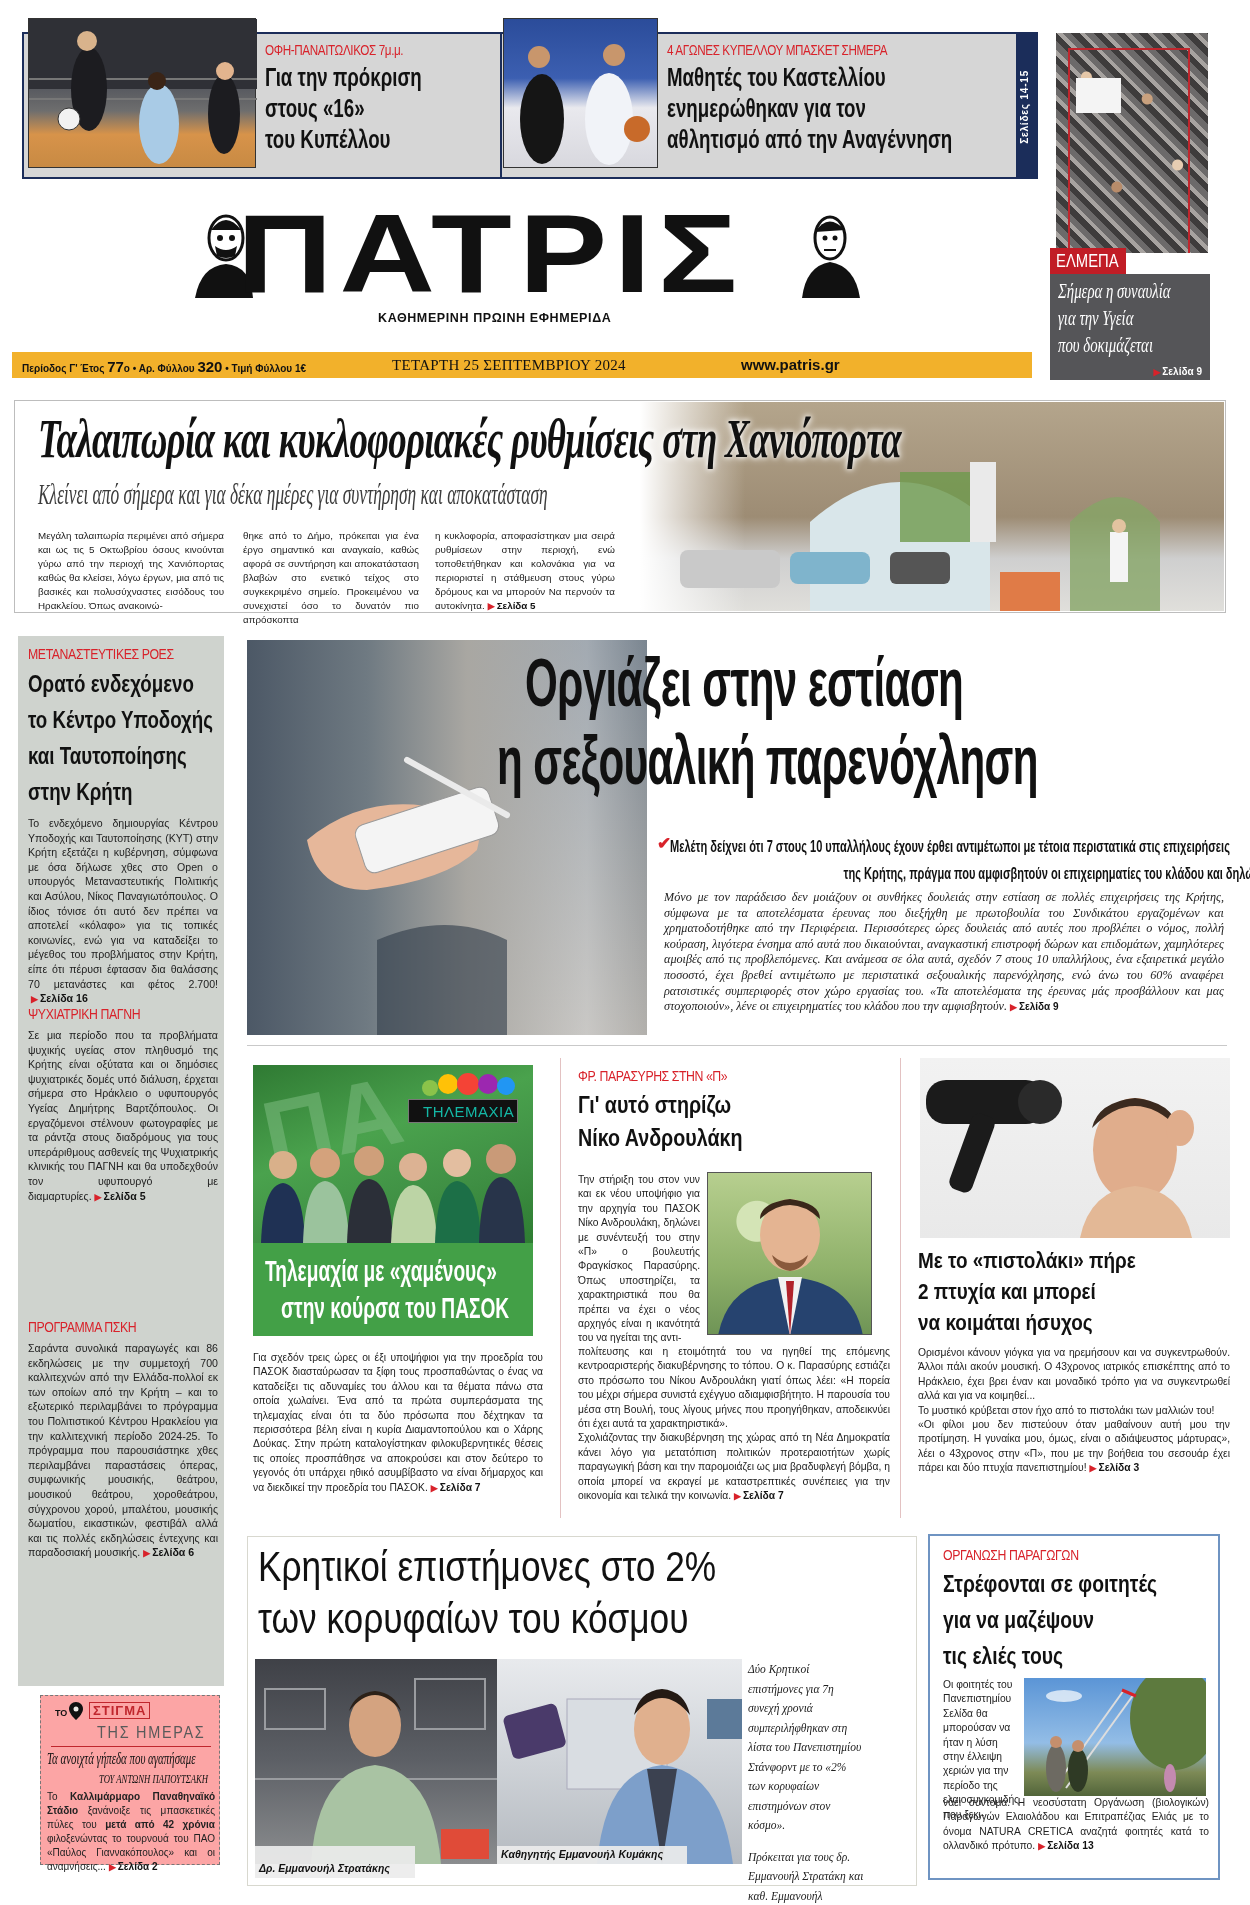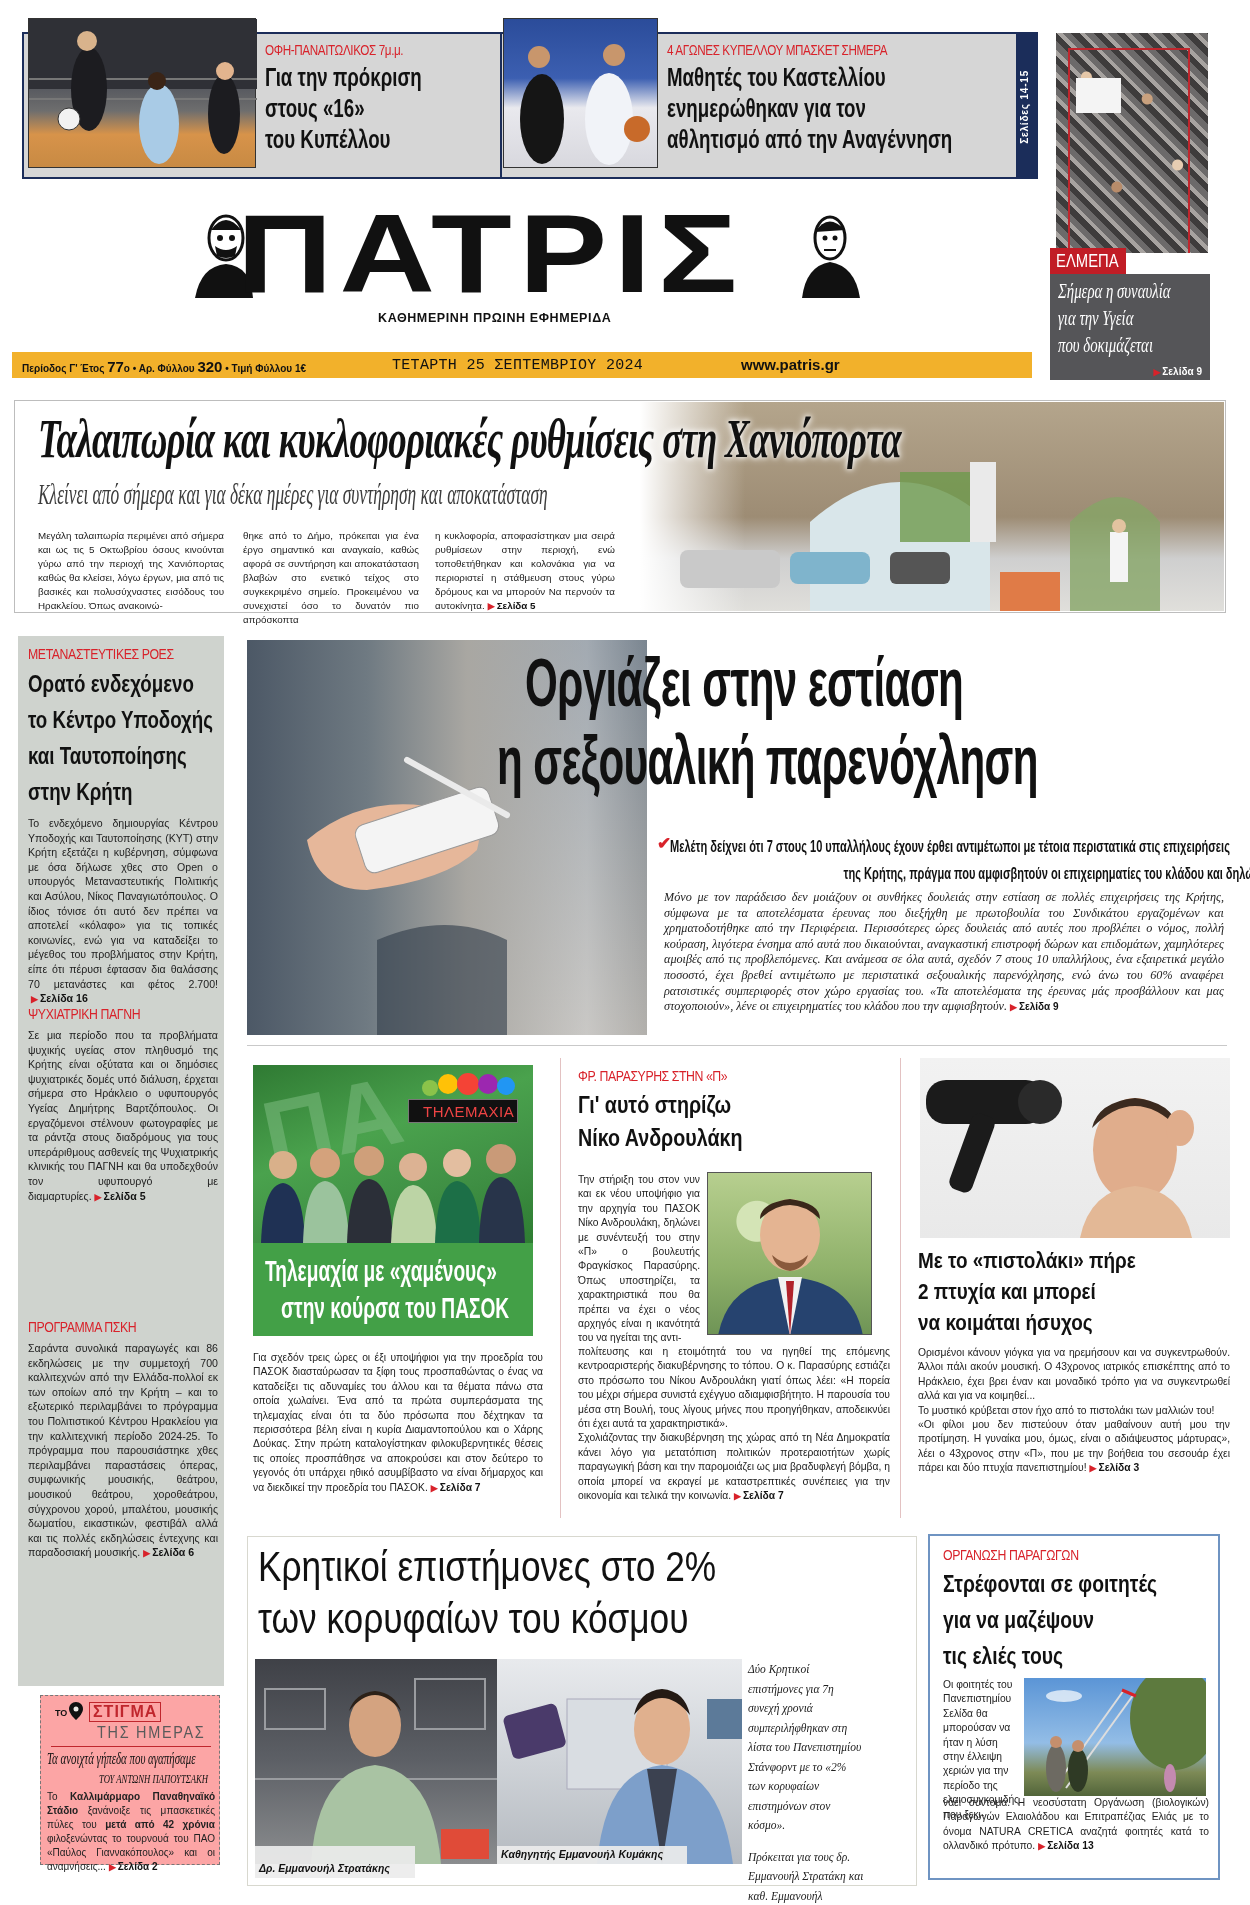--- a/index.html
+++ b/index.html
@@ -17,21 +17,21 @@
   .sport-photo { position: absolute; top: 18px; height: 150px; border: 1px solid #333; }
   .sport-kicker { font-size: 15px; transform: scaleX(0.78); transform-origin: left top; white-space: nowrap; }
   .sport-hed { font-size: 26px; line-height: 31px; transform: scaleX(0.72); transform-origin: left top; white-space: nowrap; font-weight: bold; }
 
   
   .masthead-title { position: absolute; left: 237px; top: 204px; font-size: 112px; font-weight: 900; letter-spacing: 6px; transform: scaleX(1.18); transform-origin: left top; line-height: 100px; }
   .tagline { position: absolute; left: 378px; top: 311px; font-size: 12.5px; font-weight: bold; letter-spacing: 0.6px; }
   .yellow-bar { position: absolute; left: 12px; top: 352px; width: 1020px; height: 26px; background: #f2b12b; }
   .bar-meta { position: absolute; left: 22px; top: 358px; font-size: 10px; font-weight: bold; white-space: nowrap; }
   .bar-meta b { font-size: 15px; }
-  .bar-date { position: absolute; left: 392px; top: 357px; font-family: Liberation Mono, monospace; font-size: 15px; letter-spacing: 0.3px; }
+  .bar-date { position: absolute; left: 392px; top: 357px; font-family: Liberation Serif, serif; font-size: 15px; letter-spacing: 0.3px; }
   .bar-url { position: absolute; left: 741px; top: 356px; font-size: 15px; font-weight: bold; }
 
   
   .lead-box { position: absolute; left: 14px; top: 400px; width: 1212px; height: 213px; border: 1px solid #bdbdbd; }
 
   
   .rail { position: absolute; left: 18px; top: 636px; width: 206px; height: 1050px; background: #cfd3ce; }
   .rail-kicker { font-size: 15px; transform: scaleX(0.82); transform-origin: left top; white-space: nowrap; }
   .rail-hed { font-size: 24px; line-height: 36px; transform: scaleX(0.78); transform-origin: left top; white-space: nowrap; font-weight: bold; }
 
@@ -197,21 +197,21 @@
 </div>
 
 <div class="abs" style="left:40px; top:1695px; width:180px; height:170px; background:#fca5a5; border:1px dashed #777;">
   <div class="abs" style="left:14px; top:12px; font-size:9px; font-weight:bold;">ΤΟ</div>
   <div class="abs" style="left:28px; top:6px; width:14px; height:18px;">
     <svg width="14" height="18" viewBox="0 0 14 18">
         <path d="M7 0 C3 0 0 3 0 7 C0 12 7 18 7 18 C7 18 14 12 14 7 C14 3 11 0 7 0 Z" fill="#111"></path>
         <circle cx="7" cy="7" r="2.5" fill="#ecebe6"></circle>
       </svg>
   </div>
-  <div class="abs" style="left:48px; top:6px; padding:0 3px; border:1px solid #c0262d; color:#c0262d; font-size:16px; font-weight:bold; letter-spacing:1px;text-align:center;">ΣΤΙΓΜΑ</div>
+  <div class="abs" style="left:48px; top:6px; padding:0 3px; border:1px solid #c0262d; color:#c0262d; font-size:13px; font-weight:bold; letter-spacing:1px;text-align:center;">ΣΤΙΓΜΑ</div>
   <div class="abs" style="left:56px; top:27px; font-size:17px; color:#5a5a5a; letter-spacing:2px; transform:scaleX(0.85); transform-origin:left top; white-space:nowrap;">ΤΗΣ ΗΜΕΡΑΣ</div>
   <div class="abs" style="left:10px; top:50px; width:160px; height:1px; background:#c0262d;"></div>
   <div class="abs" style="left:6px; top:54px; font-family:'Liberation Serif',serif; font-style:italic; font-size:16px; white-space:nowrap; transform:scaleX(0.68); transform-origin:left top;">Τα ανοιχτά γήπεδα που αγαπήσαμε</div>
   <div class="abs" style="left:58px; top:76px; font-family:'Liberation Serif',serif; font-style:italic; font-size:12px; white-space:nowrap; transform:scaleX(0.72); transform-origin:left top;">ΤΟΥ ΑΝΤΩΝΗ ΠΑΠΟΥΤΣΑΚΗ</div>
   <div class="abs body-text" style="left:6px; top:94px; width:168px; font-size:10px; line-height:14px;">
     <span>Το </span><b>Καλλιμάρμαρο Παναθηναϊκό Στάδιο</b><span> ξανάνοιξε τις μπασκετικές πύλες του </span><b>μετά από 42 χρόνια</b><span> φιλοξενώντας το τουρνουά του ΠΑΟ «Παύλος Γιαννακόπουλος» και οι αναμνήσεις...</span><span class="ref">Σελίδα 2</span>
   </div>
 </div>
 
 <div class="photo" style="left:247px; top:640px; width:400px; height:395px; background:linear-gradient(90deg,#4c5866 0%,#6f7a82 30%,#a9a7a2 55%,rgba(255,255,255,0.3) 85%,rgba(255,255,255,0) 100%), linear-gradient(180deg,#7a8590 0%,#b2b0ac 100%);">
@@ -259,21 +259,21 @@
 <div class="abs" style="left:420px; top:1072px; width:100px; height:26px;">
   <svg width="100" height="26" viewBox="0 0 100 26">
       <circle cx="10" cy="16" r="8" fill="#8bc34a"></circle>
       <circle cx="28" cy="12" r="10" fill="#ffc107"></circle>
       <circle cx="48" cy="12" r="11" fill="#f44336"></circle>
       <circle cx="68" cy="12" r="10" fill="#9c27b0"></circle>
       <circle cx="86" cy="14" r="9" fill="#2196f3"></circle>
     </svg>
 </div>
 <div class="abs" style="left:408px; top:1099px; width:110px; height:24px; background:#111; border:1px solid #777;">
-  <span style="position:absolute; left:14px; top:3px; color:#ef4444; font-size:15px; letter-spacing:0.5px;">ΤΗΛΕΜΑΧΙΑ</span>
+  <span style="position:absolute; left:14px; top:3px; color:#14b8a6; font-size:15px; letter-spacing:0.5px;">ΤΗΛΕΜΑΧΙΑ</span>
 </div>
 <div class="abs" style="left:253px; top:1243px; width:280px; height:93px; background:#43a047;">
   <div style="position:absolute; left:12px; top:10px; color:#fff; font-weight:bold; font-size:29px; line-height:36px; white-space:nowrap; transform:scaleX(0.66); transform-origin:left top;">Τηλεμαχία με «χαμένους»</div>
   <div style="position:absolute; left:28px; top:47px; color:#fff; font-weight:bold; font-size:29px; line-height:36px; white-space:nowrap; transform:scaleX(0.66); transform-origin:left top;">στην κούρσα του ΠΑΣΟΚ</div>
 </div>
 <div class="abs body-text" style="left:253px; top:1351px; width:290px; font-size:10.3px; line-height:14.4px;">
   <span>Για σχεδόν τρεις ώρες οι έξι υποψήφιοι για την προεδρία του ΠΑΣΟΚ διασταύρωσαν τα ξίφη τους προσπαθώντας ο ένας να καταδείξει τις αδυναμίες του άλλου και τα θέματα πάνω στα οποία χωλαίνει. Ένα από τα πρώτα συμπεράσματα της τηλεμαχίας είναι ότι τα δύο πρόσωπα που δέχτηκαν τα περισσότερα βέλη είναι η κυρία Διαμαντοπούλου και ο Χάρης Δούκας. Στην πρώτη καταλογίστηκαν φιλοκυβερνητικές θέσεις τις οποίες προσπάθησε να αποκρούσει και στον δεύτερο το γεγονός ότι υπάρχει ηθικό ασυμβίβαστο να είναι δήμαρχος και να διεκδικεί την προεδρία του ΠΑΣΟΚ.</span><span class="ref">Σελίδα 7</span>
 </div>
 
 <div class="divider-v" style="left:560px; top:1058px; height:460px; background:#e3c2c2;"></div>

